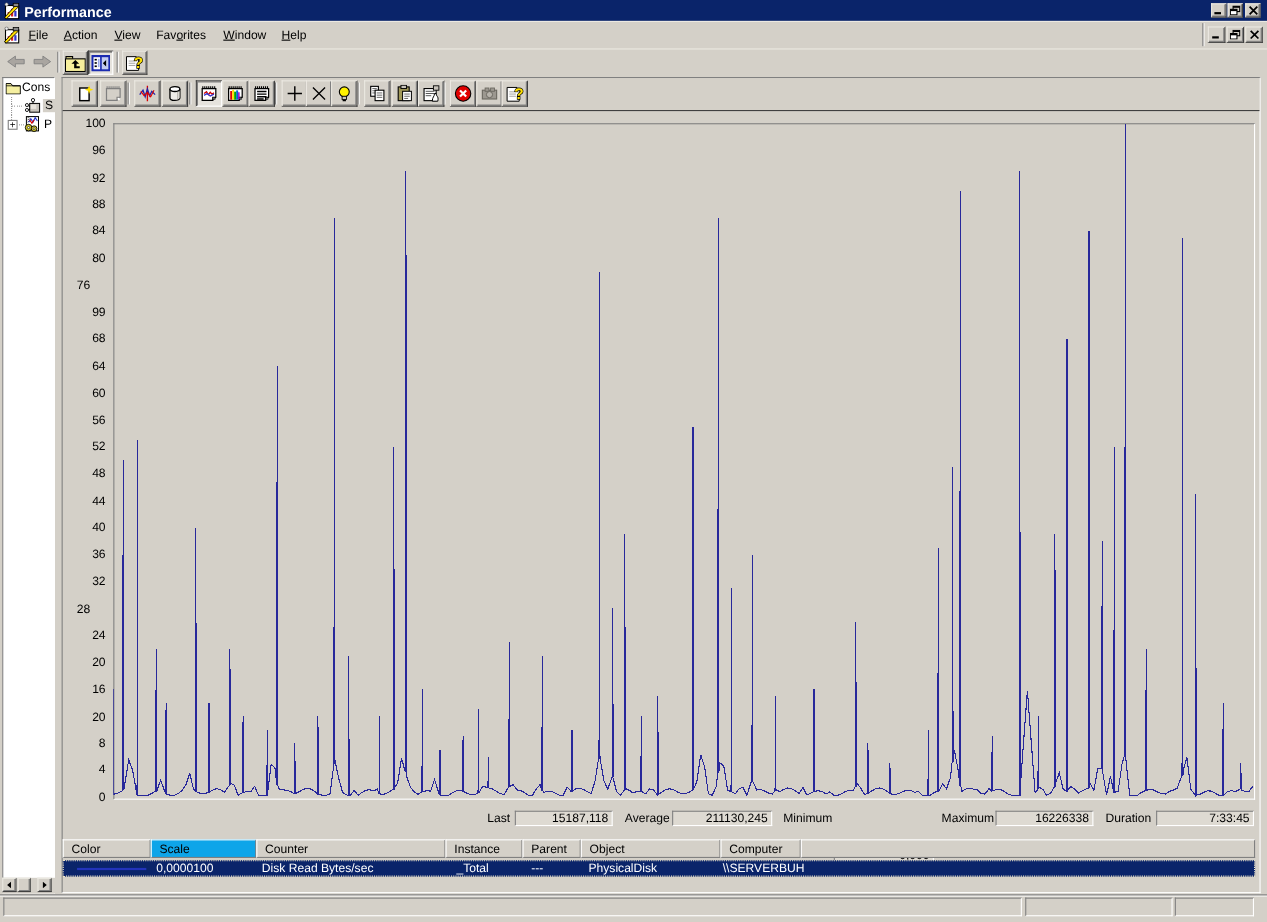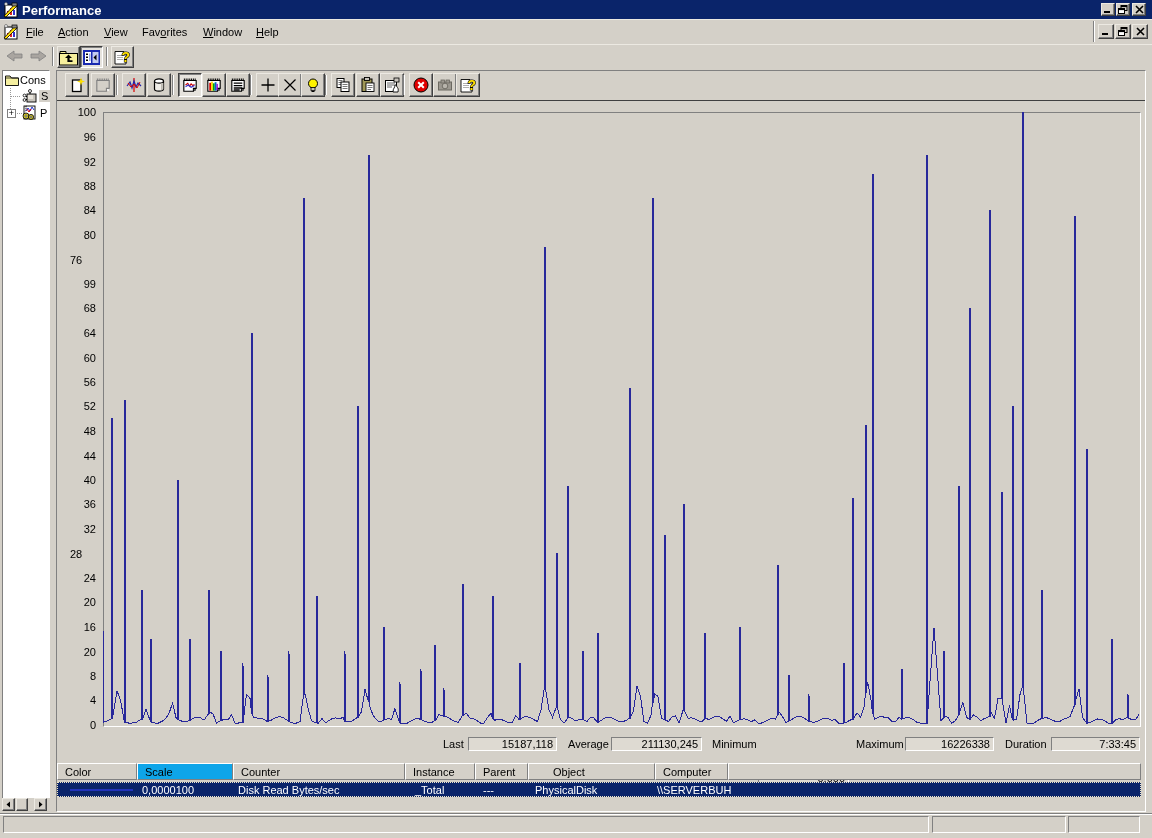--- a/index.html
+++ b/index.html
@@ -346,21 +346,21 @@
 <div class="abs" style="left:1005px;top:738px;">Duration</div>
 <div class="abs sunken" style="left:1051px;top:737px;width:89px;height:14px;background:#DEDAD2;">
     <div style="position:absolute;right:3px;top:0;">7:33:45</div>
   </div>
 
 <div class="abs" style="left:57px;top:763px;width:80px;height:17px;background:#D4D0C8;border-top:1px solid #fff;border-left:1px solid #fff;border-bottom:1px solid #808080;border-right:1px solid #808080;padding:2px 0 0 7px;">Color</div>
 <div class="abs" style="left:137px;top:763px;width:96px;height:17px;background:#0ea5e9;border-top:1px solid #fff;border-left:1px solid #fff;border-bottom:1px solid #808080;border-right:1px solid #808080;padding:2px 0 0 7px;">Scale</div>
 <div class="abs" style="left:233px;top:763px;width:172px;height:17px;background:#D4D0C8;border-top:1px solid #fff;border-left:1px solid #fff;border-bottom:1px solid #808080;border-right:1px solid #808080;padding:2px 0 0 7px;">Counter</div>
 <div class="abs" style="left:405px;top:763px;width:70px;height:17px;background:#D4D0C8;border-top:1px solid #fff;border-left:1px solid #fff;border-bottom:1px solid #808080;border-right:1px solid #808080;padding:2px 0 0 7px;">Instance</div>
 <div class="abs" style="left:475px;top:763px;width:53px;height:17px;background:#D4D0C8;border-top:1px solid #fff;border-left:1px solid #fff;border-bottom:1px solid #808080;border-right:1px solid #808080;padding:2px 0 0 7px;">Parent</div>
-<div class="abs" style="left:528px;top:763px;width:127px;height:17px;background:#D4D0C8;border-top:1px solid #fff;border-left:1px solid #fff;border-bottom:1px solid #808080;border-right:1px solid #808080;padding:2px 0 0 24px;">Object</div>
+<div class="abs" style="left:528px;top:763px;width:127px;height:17px;background:#D4D0C8;border-top:1px solid #fff;border-left:1px solid #fff;border-bottom:1px solid #808080;border-right:1px solid #808080;padding:2px 0 0 7px;">Object</div>
 <div class="abs" style="left:655px;top:763px;width:73px;height:17px;background:#D4D0C8;border-top:1px solid #fff;border-left:1px solid #fff;border-bottom:1px solid #808080;border-right:1px solid #808080;padding:2px 0 0 7px;">Computer</div>
 <div class="abs" style="left:728px;top:763px;width:413px;height:17px;background:#D4D0C8;border-top:1px solid #fff;border-left:1px solid #fff;border-bottom:1px solid #808080;border-right:1px solid #808080;padding:2px 0 0 7px;"></div>
 <div class="abs" style="left:57px;top:782px;width:1084px;height:15px;background:#0A246A;color:#fff;border:1px dotted #f0e7c8;"></div>
 <div class="abs" style="left:70px;top:789px;width:63px;height:2px;background:#2233BB;"></div>
 <div class="abs" style="left:142px;top:784px;color:#fff;">0,0000100</div>
 <div class="abs" style="left:238px;top:784px;color:#fff;">Disk Read Bytes/sec</div>
 <div class="abs" style="left:415px;top:784px;color:#fff;">_Total</div>
 <div class="abs" style="left:483px;top:784px;color:#fff;">---</div>
 <div class="abs" style="left:535px;top:784px;color:#fff;">PhysicalDisk</div>
 <div class="abs" style="left:657px;top:784px;color:#fff;">\\SERVERBUH</div>

